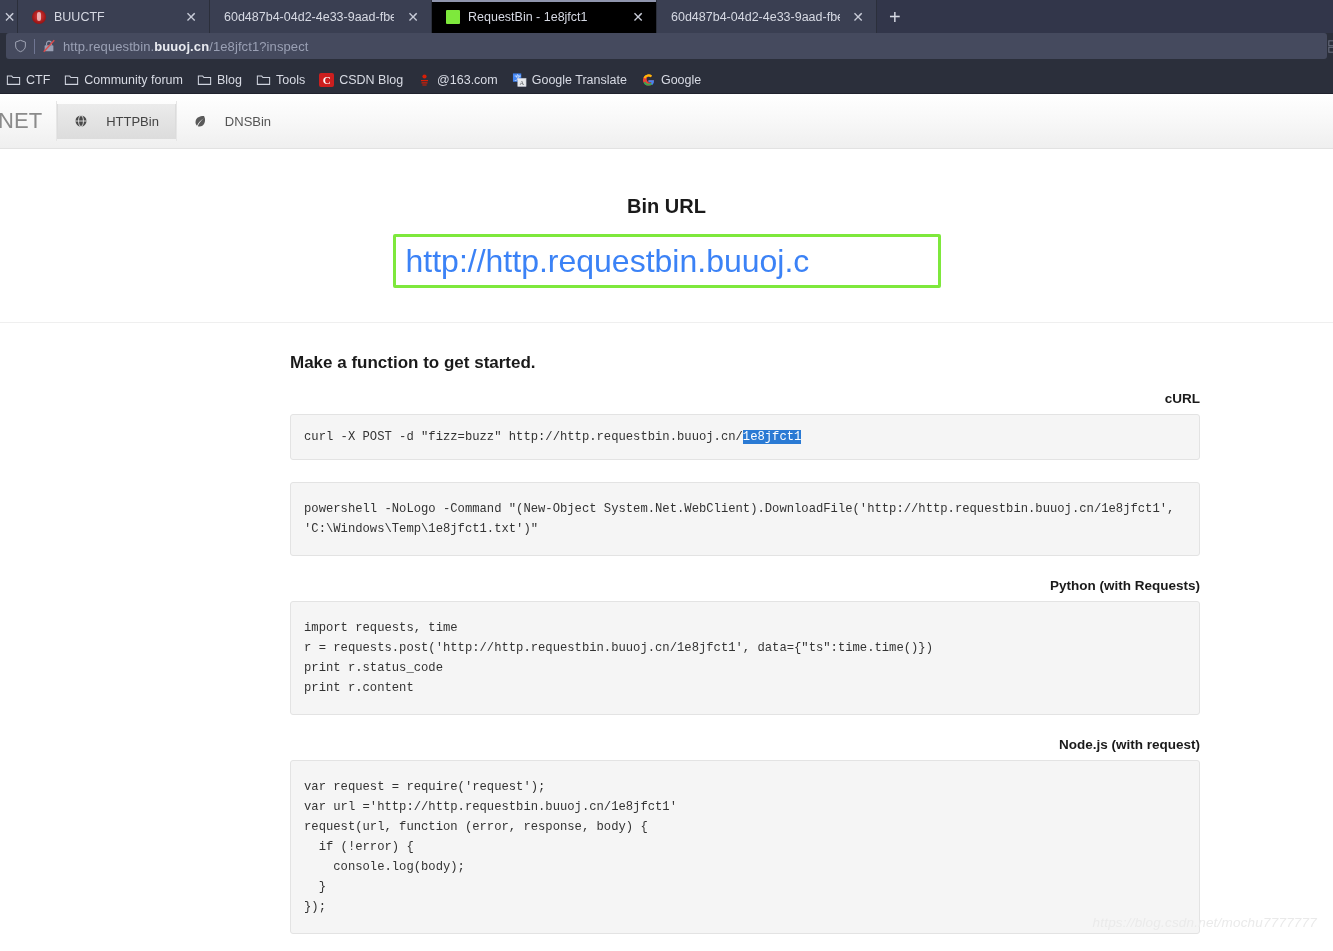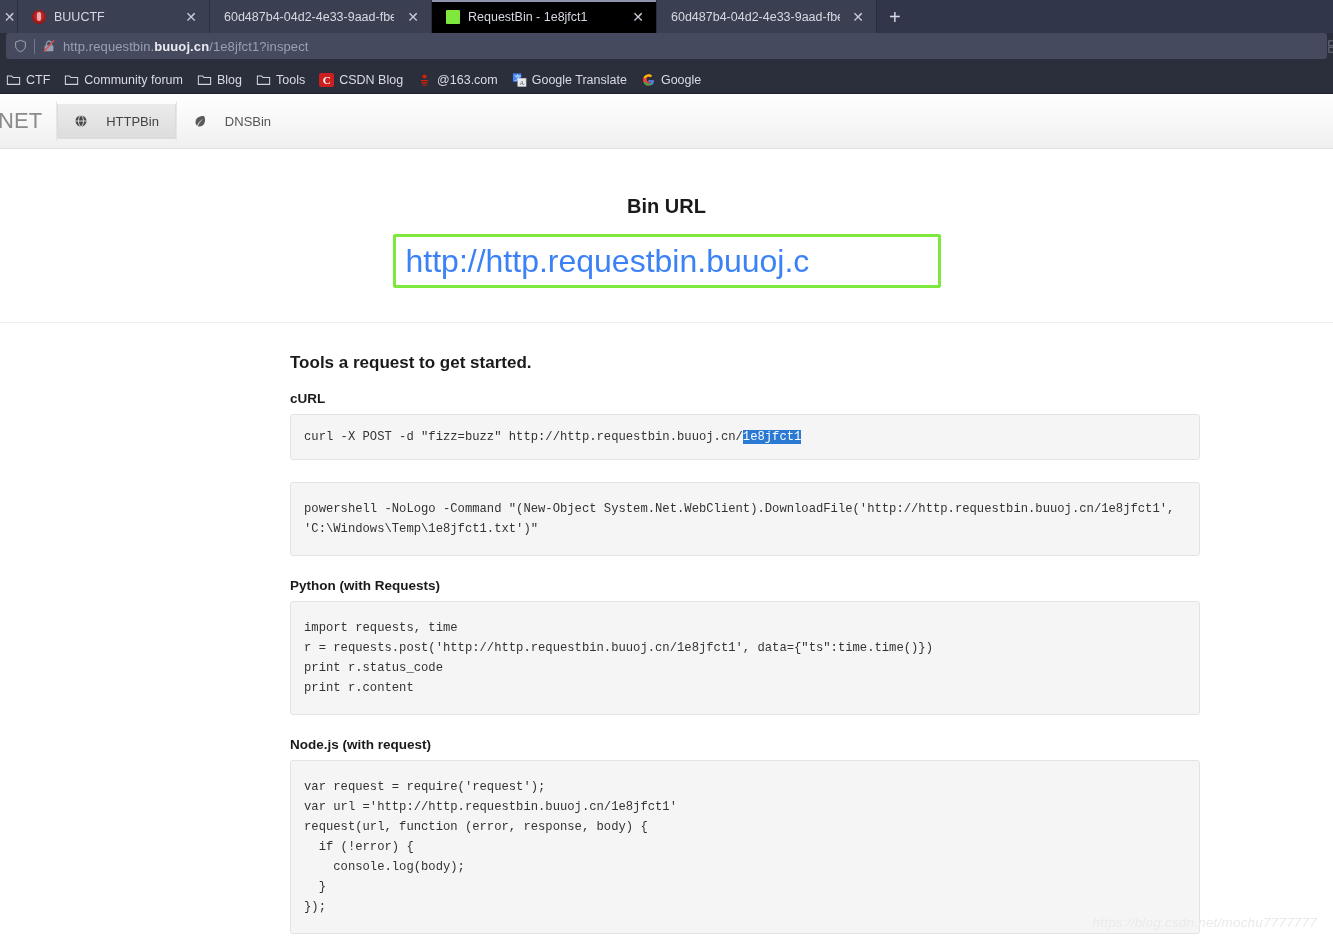--- a/index.html
+++ b/index.html
@@ -155,21 +155,21 @@
     display: inline-block;
     line-height: 48px;
     text-align: left;
     white-space: nowrap; overflow: hidden;
   }
 
   .divider { height: 1px; background: #efefef; margin-top: 34px; }
 
   .content { width: 910px; margin: 0 auto 0 290px; padding-top: 30px; }
   .h-started { font-size: 17px; font-weight: bold; color: #1a1a1a; margin: 0 0 18px 0; }
-  .lang { font-size: 13.5px; font-weight: bold; color: #1a1a1a; margin: 0 0 8px 0; }
+  .lang { font-size: 13.5px; font-weight: bold; color: #1a1a1a; margin: 0 0 8px 0; text-align: right; }
   .codebox {
     background: #f5f5f5;
     border: 1px solid #e3e3e3;
     border-radius: 3px;
     padding: 12px 13px;
     font-family: "Liberation Mono", "DejaVu Sans Mono", monospace;
     font-size: 12.2px;
     color: #333;
     line-height: 20px;
     white-space: pre-wrap;
@@ -334,21 +334,21 @@
   </div>
 
   <div class="binurl-wrap">
     <div class="binurl-label">Bin URL</div>
     <input class="binurl-input" type="text" readonly="" value="http://http.requestbin.buuoj.c" style="">
   </div>
 
   <div class="divider"></div>
 
   <div class="content">
-    <div class="h-started">Tools a request to get started.</div>
+    <div class="h-started">Make a function to get started.</div>
 
     <div class="lang">cURL</div>
     <div class="codebox"><span>curl -X POST -d "fizz=buzz" http://http.requestbin.buuoj.cn/</span><span class="sel">1e8jfct1</span></div>
 
     <div class="codebox tall">powershell -NoLogo -Command "(New-Object System.Net.WebClient).DownloadFile('http://http.requestbin.buuoj.cn/1e8jfct1', 'C:\Windows\Temp\1e8jfct1.txt')"</div>
 
     <div class="lang">Python (with Requests)</div>
     <div class="codebox tall">import requests, time
 r = requests.post('http://http.requestbin.buuoj.cn/1e8jfct1', data={"ts":time.time()})
 print r.status_code

